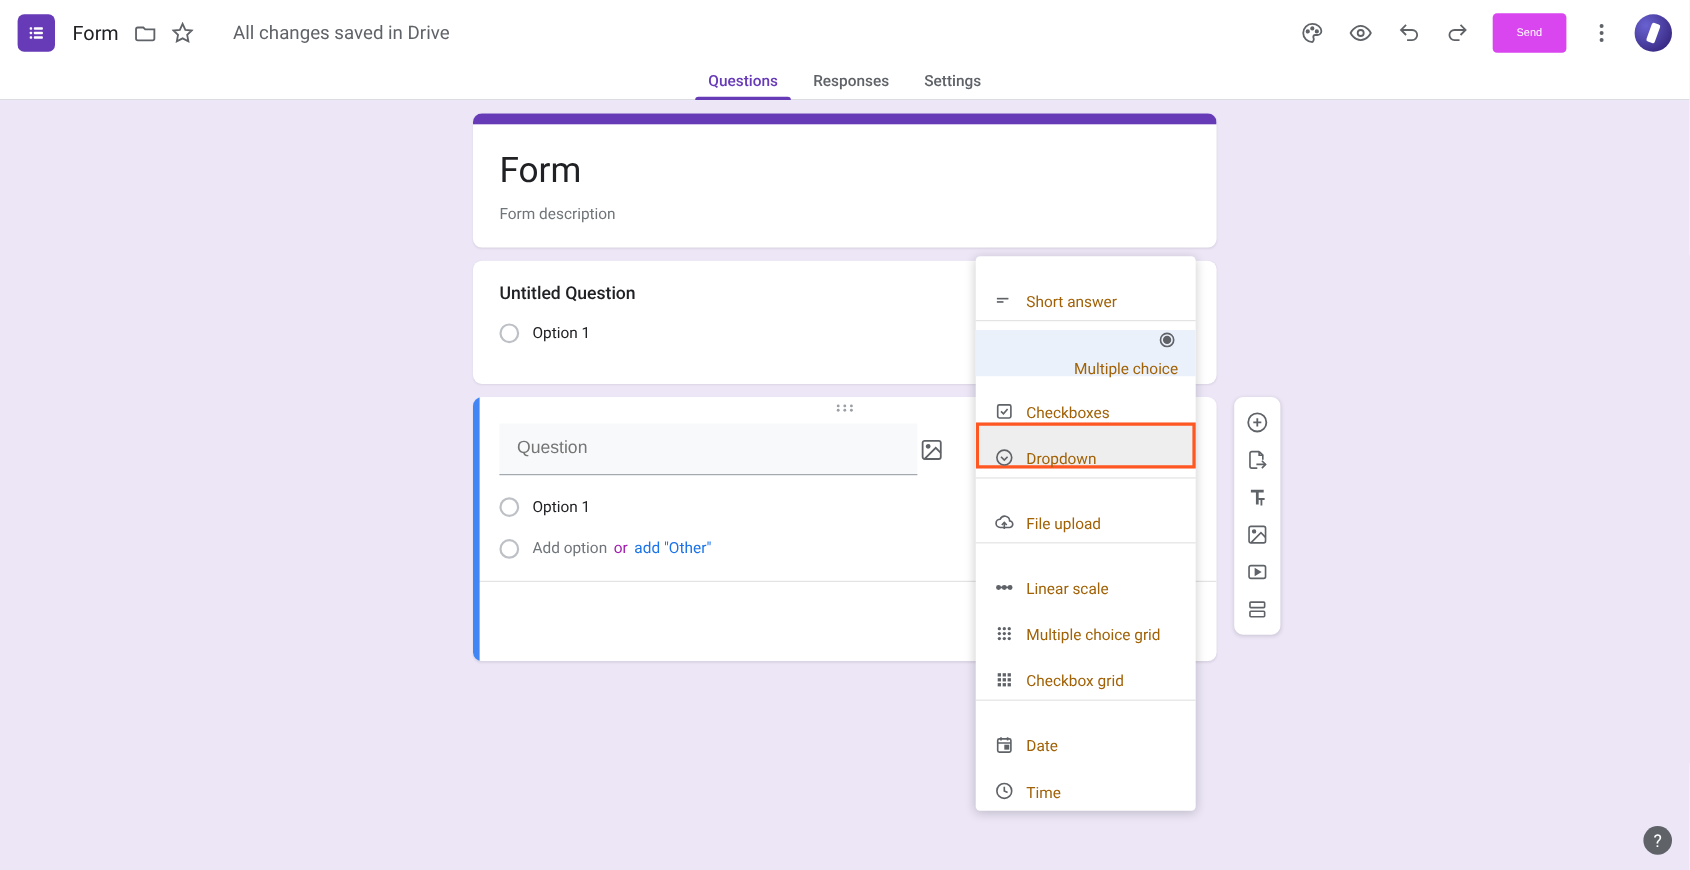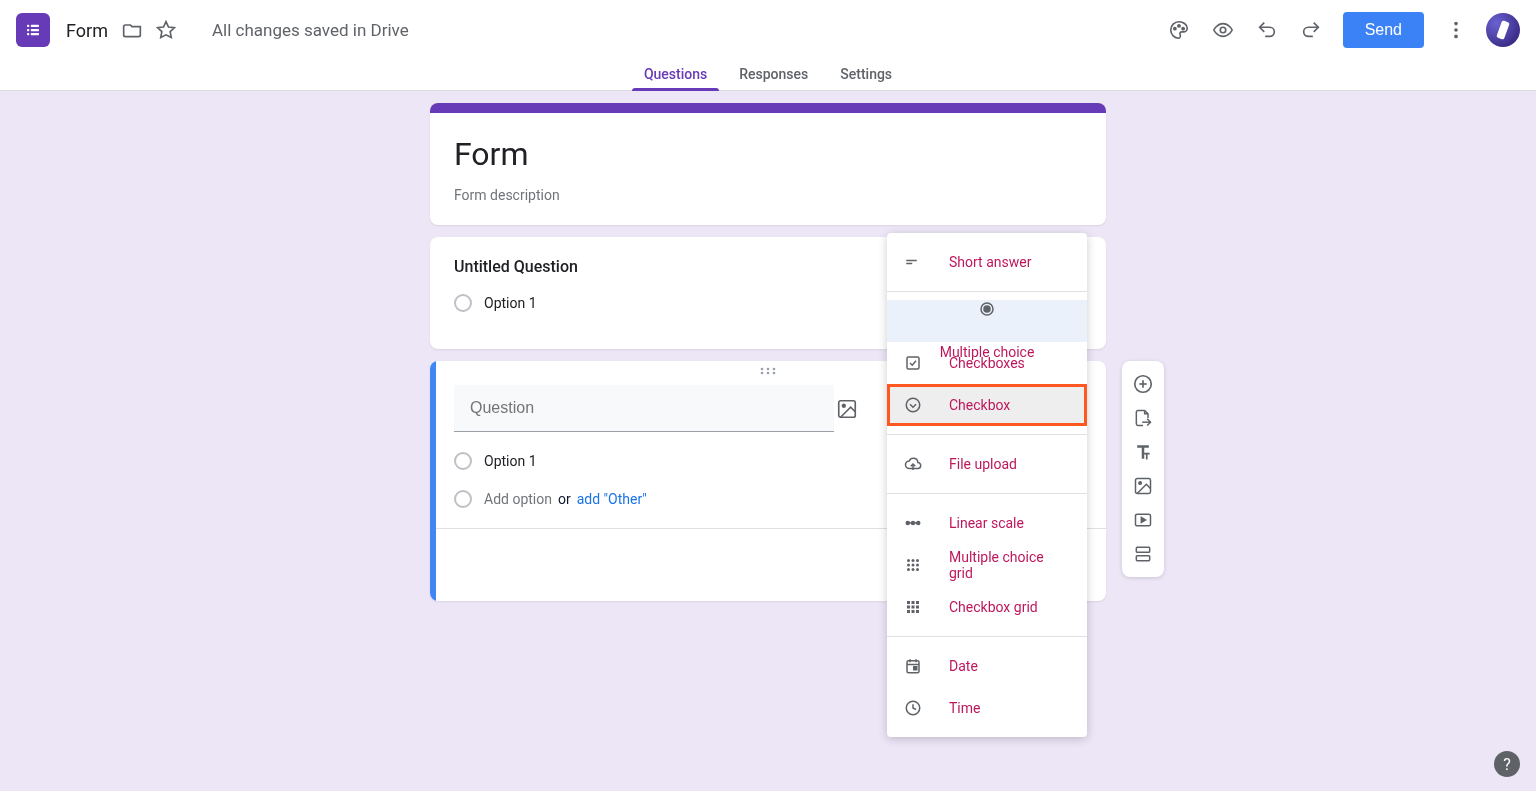--- a/index.html
+++ b/index.html
@@ -40,27 +40,27 @@
   .header-spacer { flex: 1; }
   .hdr-right-icon {
     width: 40px; height: 40px;
     border-radius: 50%;
     display: flex; align-items: center; justify-content: center;
     color: #5f6368;
     cursor: pointer;
     margin: 0 2px;
   }
   .send-btn {
-    background: #3b82f6;
+    background: #d946ef;
     color: #fff;
     border: none;
     border-radius: 4px;
     padding: 0 22px;
     height: 36px;
-    font-size: 16px;
+    font-size: 10px;
     font-weight: 500;
     cursor: pointer;
     margin: 0 10px;
   }
   .avatar {
     width: 34px; height: 34px; border-radius: 50%;
     background: radial-gradient(circle at 30% 30%, #6a62d2, #2a1a6e);
     margin-left: 8px;
     position: relative;
     overflow: hidden;
@@ -155,21 +155,21 @@
   .qrow { display:flex; align-items:center; gap:1px; }
   .qinput-wrap { flex: 1; background:#f8f9fa; }
   .qinput {
     width:100%; border:none; border-bottom:1px solid #9aa0a6;
     background:#f8f9fa; font-size:16px; padding:14px 16px;
     outline:none; color:#5f6368;
   }
   .img-btn { width:24px; height:24px; color:#5f6368; cursor:pointer; display:flex; align-items:center; justify-content:center;}
   .qa-body .optrow { margin-top: 20px; }
   .addopt { color:#70757a; font-size:14px; }
-  .or { color:#0f172a; margin: 0 6px; font-size:14px;}
+  .or { color:#a21caf; margin: 0 6px; font-size:14px;}
   .addother { color:#1a73e8; font-size:14px; cursor:pointer; }
   .hr { height:1px; background:#e0e0e0; margin: 20px -24px 0 -24px; }
   .footer-actions { display:flex; justify-content:flex-end; padding-top:12px; gap:8px;}
   .footer-actions .fa-btn {
     width:40px; height:40px; border-radius:50%;
     display:flex; align-items:center; justify-content:center;
     color:#5f6368; cursor:pointer;
   }
   
   .side-toolbar {
@@ -193,25 +193,25 @@
     left: 457px; top: 130px;
     width: 200px;
     background:#fff;
     border-radius: 4px;
     box-shadow: 0 2px 10px rgba(0,0,0,0.2);
     padding: 8px 0;
     z-index: 10;
   }
   .menu-item {
     height: 42px;
-    display:flex; align-items:center;
+    display:flex; align-items:flex-end;
     padding: 0 16px;
-    font-size:14px; color:#be185d;
+    font-size:14px; color:#a16207;
     cursor:pointer;
-    gap: 26px;
+    gap: 10px;
   }
   .menu-item .mi-icon { width:20px; height:20px; color:#5f6368; display:flex; align-items:center; justify-content:center;}
   .menu-item.selected { background:#eaf1fb;flex-direction:column; }
   .menu-item.highlight { background:#eeeeee; box-shadow: inset 0 0 0 3px #ff5722; }
   .menu-sep { height:1px; background:#e0e0e0; margin: 8px 0; }
   
   .help-fab {
     position:absolute; right:16px; bottom:14px;
     width:26px; height:26px; border-radius:50%;
     background:#5f6368; color:#fff;
@@ -429,21 +429,21 @@
           </span>
           <span>Checkboxes</span>
         </div>
         <div class="menu-item highlight">
           <span class="mi-icon">
             <svg width="18" height="18" viewBox="0 0 24 24" fill="none" stroke="#5f6368" stroke-width="2">
                 <circle cx="12" cy="12" r="9"></circle>
                 <polyline points="8 11 12 15 16 11"></polyline>
               </svg>
           </span>
-          <span>Checkbox</span>
+          <span>Dropdown</span>
         </div>
         <div class="menu-sep"></div>
         <div class="menu-item">
           <span class="mi-icon">
             <svg width="18" height="18" viewBox="0 0 24 24" fill="none" stroke="#5f6368" stroke-width="2">
                 <path d="M7 18a5 5 0 0 1 0-10 6 6 0 0 1 11.5 2A4 4 0 0 1 18 18H7z"></path>
                 <polyline points="12 12 12 20"></polyline>
                 <polyline points="9 15 12 12 15 15"></polyline>
               </svg>
           </span>

